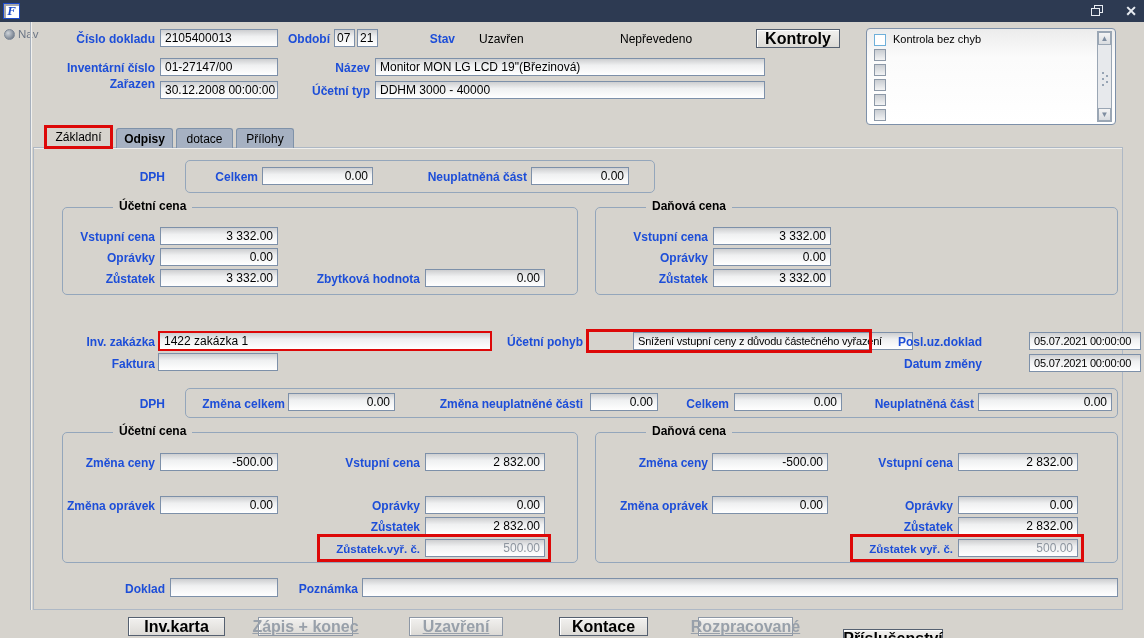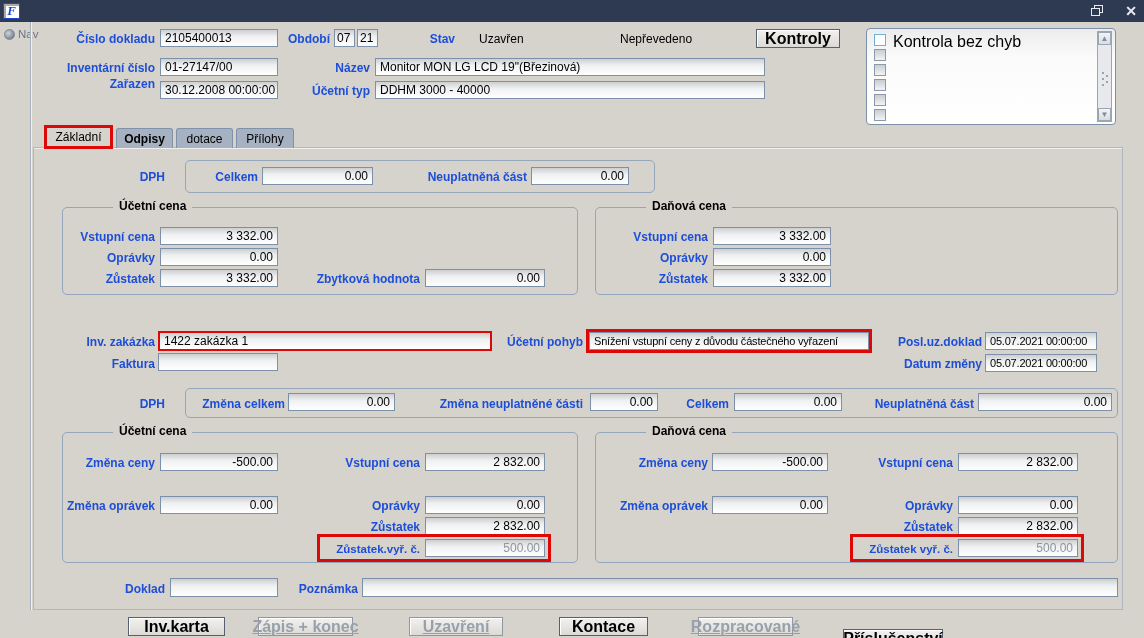--- a/index.html
+++ b/index.html
@@ -14,34 +14,34 @@
   .restore-b{position:absolute;left:1px;top:5px;width:9px;height:8px;border:1px solid #e8ecf2;background:#2d3a52;}
   .closebtn{font-size:14px;line-height:16px;font-weight:bold;}
   
   .vgroove{position:absolute;left:30px;top:22px;width:2px;height:588px;background:#a7b0bd;border-right:1px solid #f2f1ee;}
   .navradio{position:absolute;left:4px;top:29px;width:11px;height:11px;border-radius:50%;border:1px solid #7c8797;background:radial-gradient(circle at 35% 35%,#cfd4da,#5d6878);}
   .navlabel{position:absolute;left:18px;top:28px;font-size:11.5px;color:#6c7686;}
   
   .lbl{position:absolute;font-size:12px;font-weight:bold;color:#1d4ed8;text-align:right;white-space:nowrap;}
   .fld{position:absolute;font-size:12px;color:#000;border:1px solid #7d90a9;background:linear-gradient(180deg,#cdced0 0,#eff0f1 40%,#ffffff 100%);display:flex;align-items:center;padding:0 4px;white-space:nowrap;overflow:hidden;}
   .num{justify-content:flex-end;}
-  .sm{font-size:11px;letter-spacing:-.2px;}
+  .sm{font-size:11px;letter-spacing:-.2px;margin-left:44px;}
   .dis{color:#8d959f;}
   .fld.redbd{border:2px solid #dd0808;}
   .redframe{position:absolute;border:3px solid #dd0808;background:transparent;pointer-events:none;z-index:6;}
   .grp{position:absolute;border:1px solid #94a6bb;border-radius:5px;}
   .legend{position:absolute;top:-9px;background:#d6d3cd;padding:0 6px;font-size:12px;font-weight:bold;white-space:nowrap;}
   .btn{position:absolute;height:19px;font-size:16px;font-weight:bold;color:#000;background:linear-gradient(180deg,#f2f1ef,#dcdad6);border:1px solid #556070;box-shadow:inset 1px 1px 0 #fff;display:flex;align-items:center;justify-content:center;white-space:nowrap;}
   .btn.off{color:#98a0aa;border-color:#8d97a5;text-decoration:underline;}
   .statictext{position:absolute;font-size:12px;white-space:nowrap;}
   
   .checklist{position:absolute;left:866px;top:28px;width:250px;height:97px;border:1px solid #7d90a9;border-radius:4px;background:linear-gradient(180deg,#ececec,#fbfbfb 30%,#ffffff);}
   .cb{position:absolute;width:12px;height:12px;border:1px solid #8d99a8;background:linear-gradient(180deg,#c9cdd2,#f2f3f4);}
   .cb.focus{border-color:#6fb0da;background:#fff;}
-  .cb-label{position:absolute;font-size:16px;white-space:nowrap;}
+  .cb-label{position:absolute;font-size:11px;white-space:nowrap;}
   .sbar{position:absolute;right:3px;top:2px;width:15px;height:91px;border:1px solid #9aa6b4;background:#e7e9ec;}
   .sbtn{position:absolute;left:0;width:13px;height:13px;background:linear-gradient(180deg,#f4f4f4,#d9dce0);border:1px solid #9aa6b4;color:#7e8da0;font-size:8px;line-height:12px;text-align:center;}
   .sgrip{position:absolute;left:4px;top:40px;width:2px;height:2px;background:#97a4b4;box-shadow:4px 3px 0 #97a4b4,0 6px 0 #97a4b4,4px 9px 0 #97a4b4,0 12px 0 #97a4b4;}
   
   .tabpanel{position:absolute;left:33px;top:147px;width:1090px;height:463px;border:1px solid #aeb8c5;box-shadow:inset 0 1px 0 #f0efec;}
   .tab{position:absolute;top:128px;height:20px;background:#a6b1c2;border:1px solid #7f92a9;border-bottom:none;border-radius:3px 3px 0 0;font-size:12px;display:flex;align-items:center;justify-content:center;z-index:4;}
   .tab.active{top:125px;height:24px;background:#d6d3cd;border:3px solid #dd0808;border-radius:0;z-index:5;}
 </style>
 </head>
 <body>

